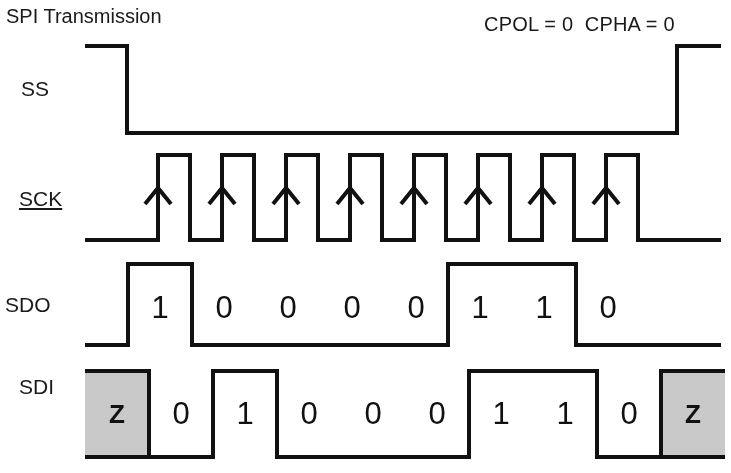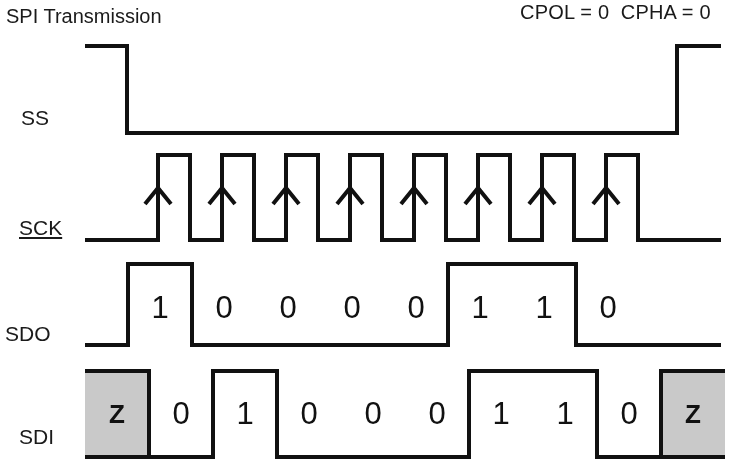--- a/index.html
+++ b/index.html
@@ -17,29 +17,28 @@
   }
   .title-text {
     position: absolute;
     color: #1a1a1a;
     font-size: 20px;
     line-height: 20px;
     white-space: pre;
     text-align: right;
   }
   #title-main { left: 6px;  top: 6px; }
-  #title-mode { left: 484px; top: 2px; letter-spacing: 0.2px; margin-left: 36px; }
+  #title-mode { left: 484px; top: 14px; letter-spacing: 0.2px; }
 
   .row-label {
     position: absolute;
     color: #1a1a1a;
     font-size: 21px;
     line-height: 21px;
     white-space: pre;
-    margin-top: 29px;
   }
 
   .wave {
     position: absolute;
     left: 0;
     top: 0;
     width: 731px;
     height: 473px;
     pointer-events: none;
   }
@@ -69,21 +68,21 @@
   <div class="title-text" id="title-main">SPI Transmission</div>
 
   <div class="title-text" id="title-mode">CPOL = 0  CPHA = 0</div>
 
   <div class="row-label" style="left:21px; top:78px;">SS</div>
 
   <div class="row-label" style="left:19px; top:188px;text-decoration:underline;">SCK</div>
 
   <div class="row-label" style="left:5px; top:294px;">SDO</div>
 
-  <div class="row-label" style="left:19px; top:397px;">SDI</div>
+  <div class="row-label" style="left:19px; top:376px;">SDI</div>
 
   <svg class="wave" id="wave-svg" viewBox="0 0 731 473" xmlns="http://www.w3.org/2000/svg">
     <g id="g-hiz">
         <rect x="85" y="371" width="64" height="86" fill="#c9c9c9"></rect>
         <path d="M 85 371 L 149 371 M 85 457 L 149 457" fill="none" stroke="#111111" stroke-width="4"></path>
         <rect x="661" y="371" width="64" height="86" fill="#c9c9c9"></rect>
         <path d="M 661 371 L 725 371 M 661 457 L 725 457" fill="none" stroke="#111111" stroke-width="4"></path>
       </g>
     <path id="p-ss" fill="none" stroke-width="4" stroke-linecap="butt" stroke-linejoin="miter" d="M 85 46 L 127 46 L 127 133 L 677 133 L 677 46 L 721 46" stroke="#111111"></path>
     <path id="p-sck" fill="none" stroke-width="4" stroke-linecap="butt" stroke-linejoin="miter" d="M 85 240 L 158 240 L 158 155 L 190 155 L 190 240 L 222 240 L 222 155 L 254 155 L 254 240 L 286 240 L 286 155 L 318 155 L 318 240 L 350 240 L 350 155 L 382 155 L 382 240 L 414 240 L 414 155 L 446 155 L 446 240 L 478 240 L 478 155 L 510 155 L 510 240 L 542 240 L 542 155 L 574 155 L 574 240 L 606 240 L 606 155 L 638 155 L 638 240 L 721 240" stroke="#111111"></path>

